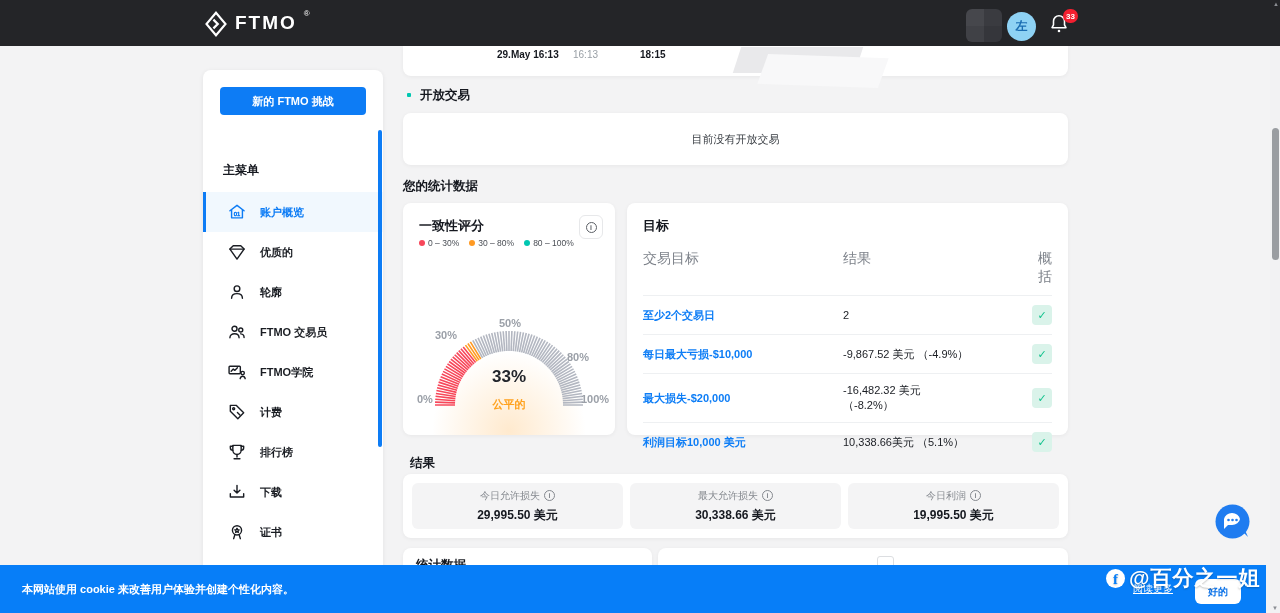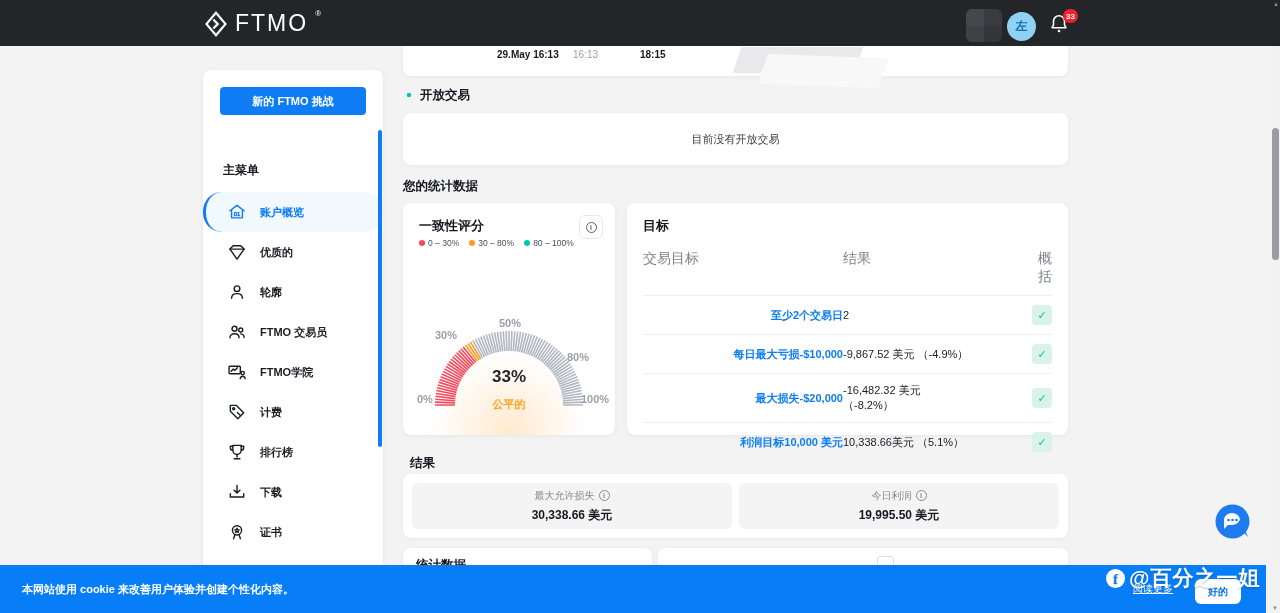--- a/index.html
+++ b/index.html
@@ -4,39 +4,39 @@
 <style>
   * { box-sizing: border-box; margin: 0; padding: 0; }
   html,body { width:1280px; height:613px; overflow:hidden; }
   body {
     font-family: "Liberation Sans", "DejaVu Sans", sans-serif;
     background:#f3f3f4; position:relative; color:#15181f;
   }
   
   .topbar { position:absolute; left:0; top:0; width:1280px; height:46px; background:#242528; z-index:40; }
   .logo { position:absolute; left:204px; top:11px; display:flex; align-items:flex-start; gap:7px; color:#fff; }
-  .logo-text { font-size:23px; font-weight:400; letter-spacing:2px; line-height:24px; }
+  .logo-text { font-size:19px; font-weight:700; letter-spacing:2px; line-height:24px; }
   .logo-reg { font-size:8px; margin-top:-2px; }
   .grid-ph { position:absolute; left:966px; top:9px; width:36px; height:33px; border-radius:6px; overflow:hidden;
     display:grid; grid-template-columns:1fr 1fr; grid-template-rows:1fr 1fr; }
   .grid-ph div:nth-child(1){background:#46474c}.grid-ph div:nth-child(2){background:#3a3b40}
   .grid-ph div:nth-child(3){background:#404146}.grid-ph div:nth-child(4){background:#35363b}
   .avatar { position:absolute; left:1007px; top:12px; width:29px; height:29px; border-radius:50%;
     background:#8ed2f4; color:#1b6db2; font-size:12px; font-weight:700; display:flex; align-items:center; justify-content:center; }
   .bell-wrap { position:absolute; left:1048px; top:13px; width:24px; height:24px; }
   .bell-badge { position:absolute; right:-6px; top:-4px; min-width:15px; height:14px; padding:0 3px; border-radius:8px;
     background:#f31f30; color:#fff; font-size:8px; font-weight:700; display:flex; align-items:center; justify-content:center; }
   
   .sidebar { position:absolute; left:203px; top:70px; width:180px; height:560px; background:#fff; border-radius:8px;
     box-shadow:0 1px 5px rgba(0,0,0,.07); padding-top:17px; z-index:10; }
   .cta { display:block; margin:0 auto; width:146px; height:28px; background:#0d7cf5; color:#fff; border:none;
     border-radius:4px; font-size:11px; font-weight:700; cursor:pointer; font-family:inherit; }
   .menu-title { margin:47px 0 0 20px; font-size:12px; font-weight:700; color:#15181f; }
   .nav { margin-top:13px; }
-  .nav-item { height:40px; display:flex; align-items:center; padding-left:24px; gap:13px; cursor:pointer; color:#1a1d23;border-radius:19px; }
+  .nav-item { height:40px; display:flex; align-items:center; padding-left:24px; gap:13px; cursor:pointer; color:#1a1d23; }
   .nav-item .icon { width:20px; height:20px; flex:0 0 20px; display:flex; align-items:center; justify-content:center; }
   .nav-item .icon svg { width:20px; height:20px; stroke:#1a1d23; fill:none; stroke-width:1.7; stroke-linecap:round; stroke-linejoin:round; }
   .nav-label { font-size:11px; font-weight:700; }
   .nav-item.active { background:#f1f8fe; border-left:3px solid #0d7cf5; padding-left:21px; color:#0d7cf5; }
   .nav-item.active .icon svg { stroke:#0d7cf5; }
   .side-scroll { position:absolute; right:1px; top:60px; width:4px; height:317px; background:#0d7cf5; border-radius:2px; }
   .card { background:#fff; border-radius:8px; box-shadow:0 1px 4px rgba(0,0,0,.05); }
   .strip-card { position:absolute; left:403px; top:46px; width:665px; height:30px; border-radius:0 0 8px 8px;
     background:#fff; box-shadow:0 1px 4px rgba(0,0,0,.05); overflow:hidden; }
   .strip-row { position:absolute; top:1px; left:0; width:100%; font-size:10px; }
@@ -73,21 +73,21 @@
   .tk100 { left:178px; top:72px; }
   .gauge-score { position:absolute; left:0; top:46px; width:212px; text-align:center; font-size:17px; font-weight:700; color:#23262c; }
   .gauge-rating { position:absolute; left:0; top:76px; width:212px; text-align:center; font-size:11px; font-weight:700; color:#ffa21f; }
   
   .obj-card { position:absolute; left:627px; top:203px; width:441px; height:232px; padding:14px 16px 0; }
   .obj-header { display:flex; font-size:14px; color:#7d828a; padding:15px 0 9px; }
   .obj-col-goal { flex:0 0 200px; }
   .obj-col-result { flex:1; }
   .obj-col-sum { flex:0 0 26px; text-align:right; }
   .obj-row { display:flex; align-items:center; border-top:1px solid #eef0f2; padding:9px 0; min-height:38px; }
-  .obj-goal { flex:0 0 200px; font-size:11px; font-weight:600; color:#0d7df6; cursor:pointer;text-align:right; }
+  .obj-goal { flex:0 0 200px; font-size:11px; font-weight:600; color:#0d7df6; cursor:pointer; }
   .obj-result { flex:1; font-size:11px; color:#1a1d23; line-height:15px; }
   .obj-result span { display:block; }
   .obj-badge-cell { flex:0 0 26px; display:flex; justify-content:flex-end; }
   .check-badge { width:20px; height:20px; border-radius:4px; background:#daf3ea; color:#10c28c;
     display:flex; align-items:center; justify-content:center; font-size:11px; font-weight:700; }
   .check-badge::after { content:"✓"; }
   
   .res-card { position:absolute; left:403px; top:474px; width:665px; height:64px; padding:9px; display:flex; gap:7px; }
   .res-tile { flex:1; background:#f4f4f5; border-radius:6px; display:flex; flex-direction:column;
     align-items:center; justify-content:center; gap:4px; }
@@ -455,20 +455,27 @@
         <span class="obj-badge-cell">
           <span class="check-badge"></span>
         </span>
       </div>
     </div>
 </div>
 
 <div class="sec-head" style="left:410px; top:455px;">结果</div>
 <div class="card res-card" id="res-tiles">
 
+    <div class="res-tile">
+      <span class="res-label">
+        <span>今日允许损失</span>
+        <span class="info-i"></span>
+      </span>
+      <span class="res-value">29,995.50 美元</span>
+    </div>
 
     <div class="res-tile">
       <span class="res-label">
         <span>最大允许损失</span>
         <span class="info-i"></span>
       </span>
       <span class="res-value">30,338.66 美元</span>
     </div>
 
     <div class="res-tile">

